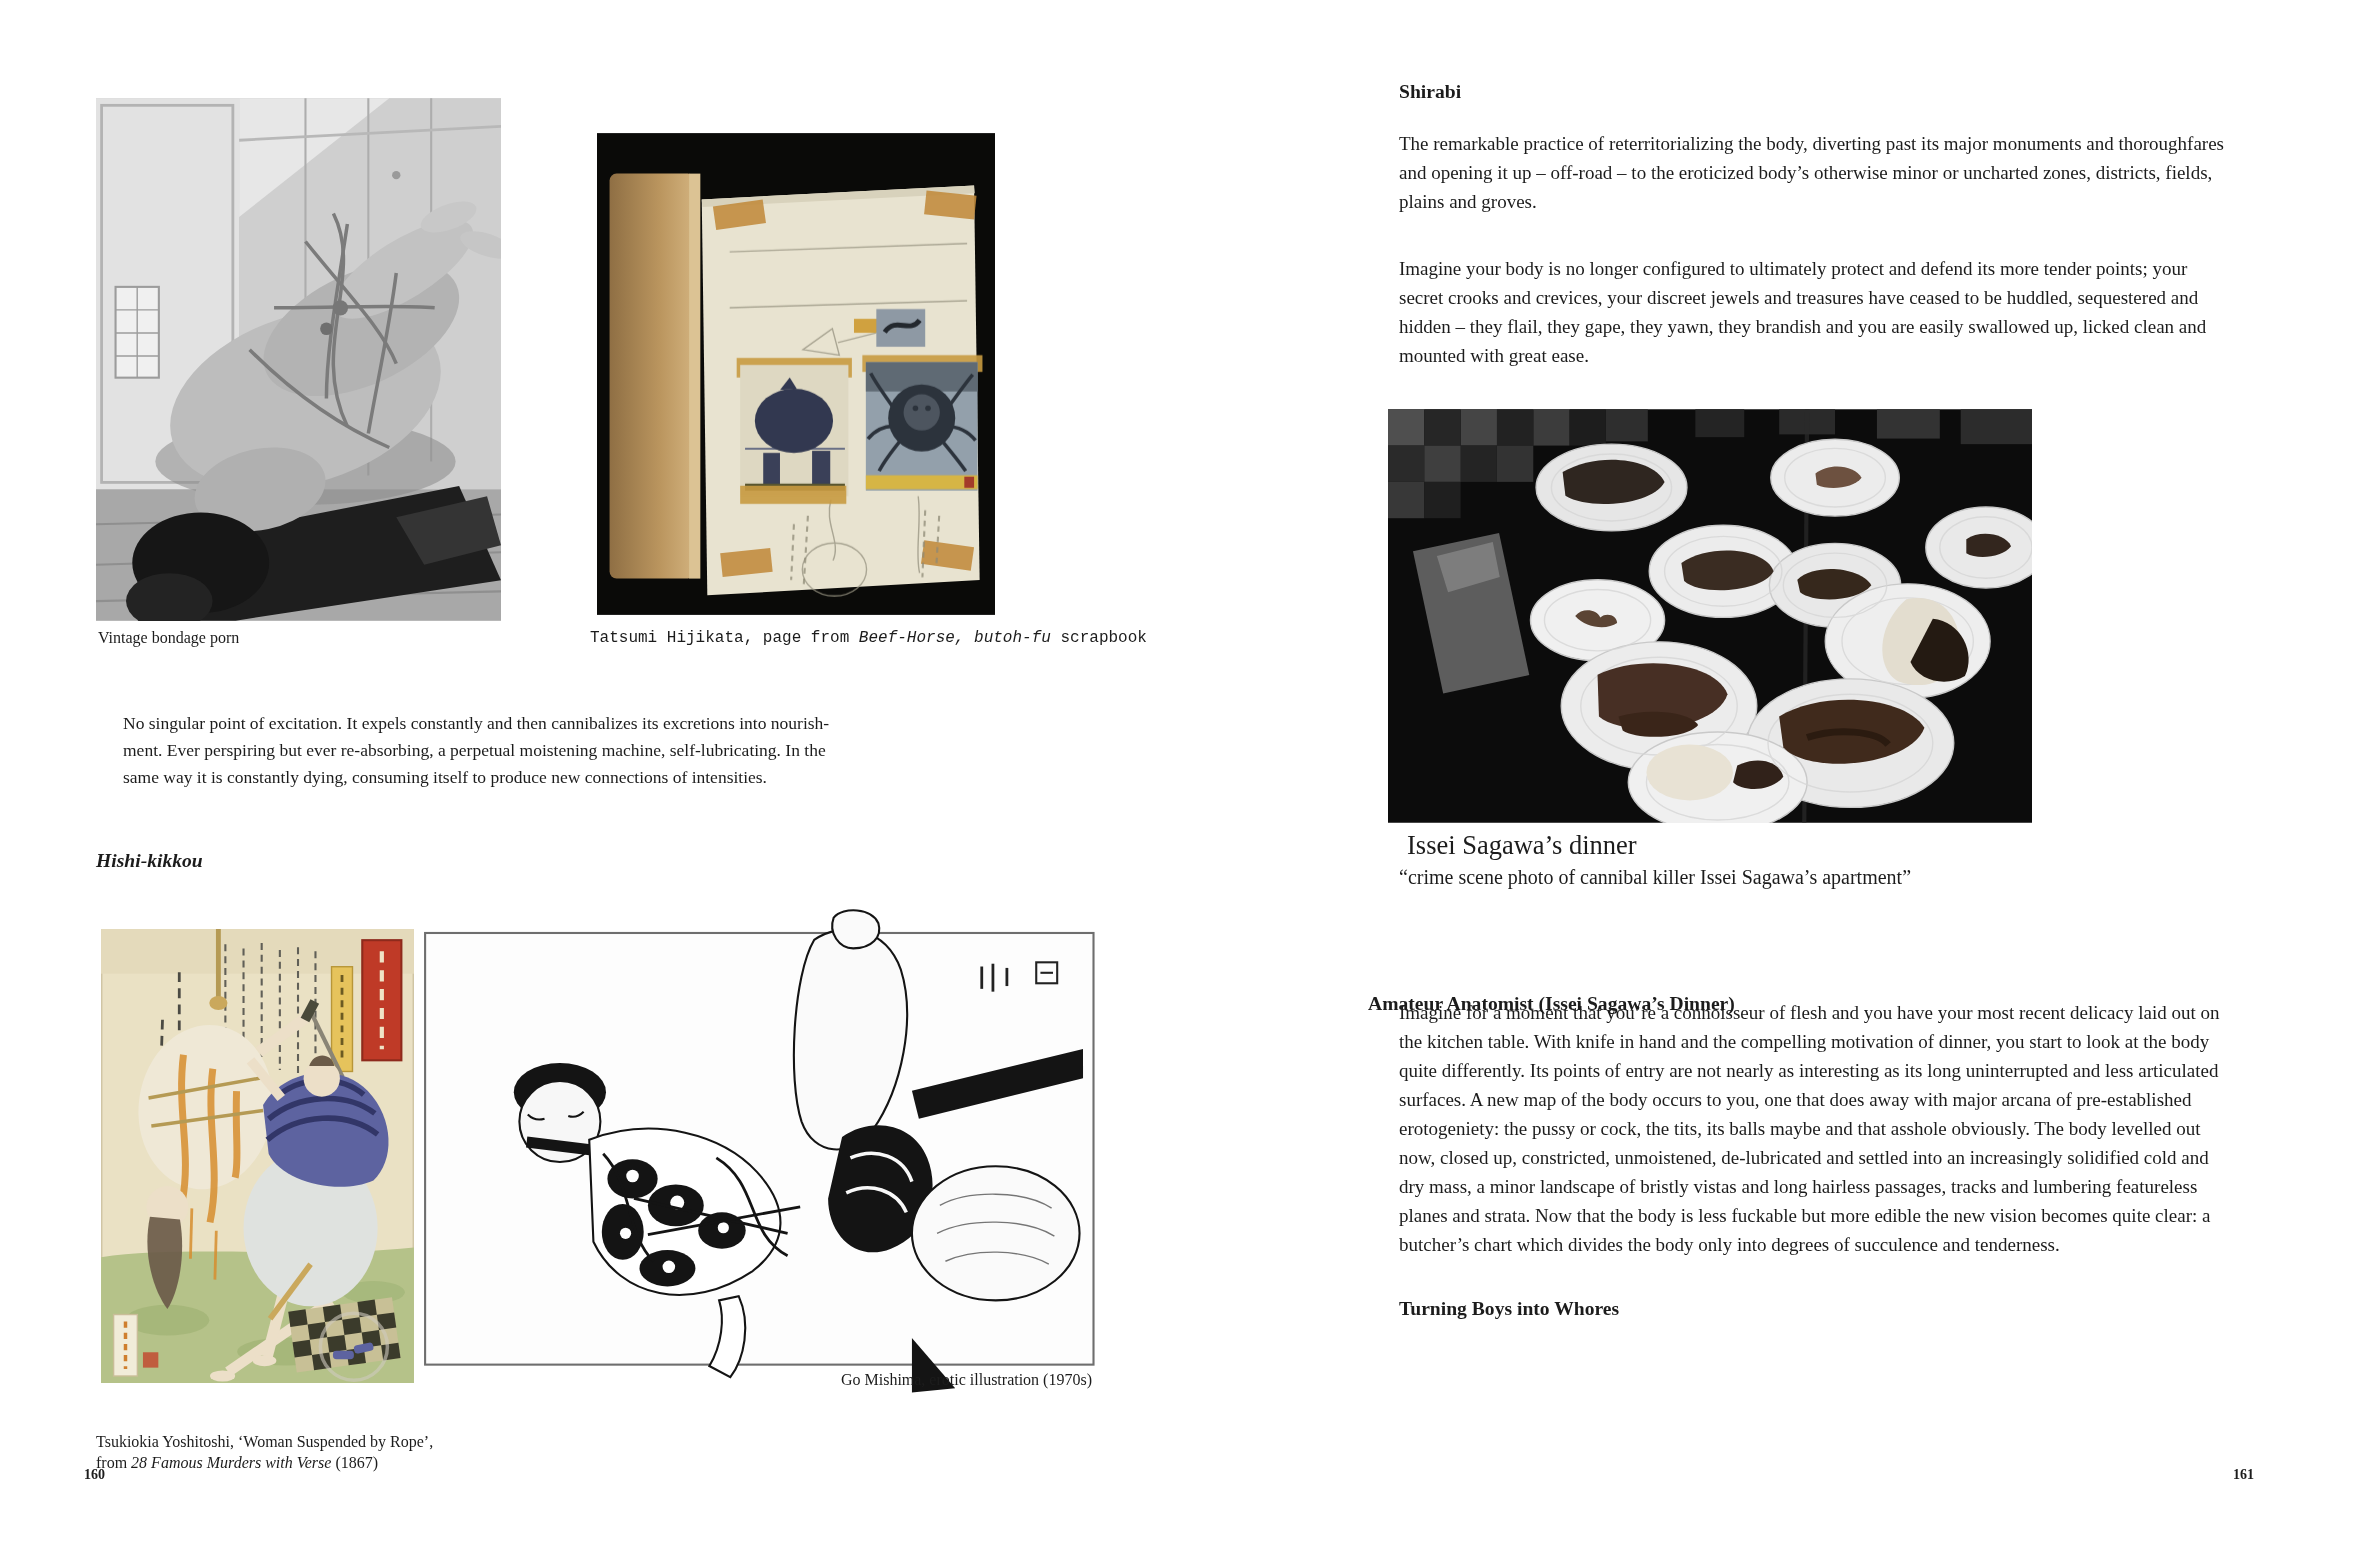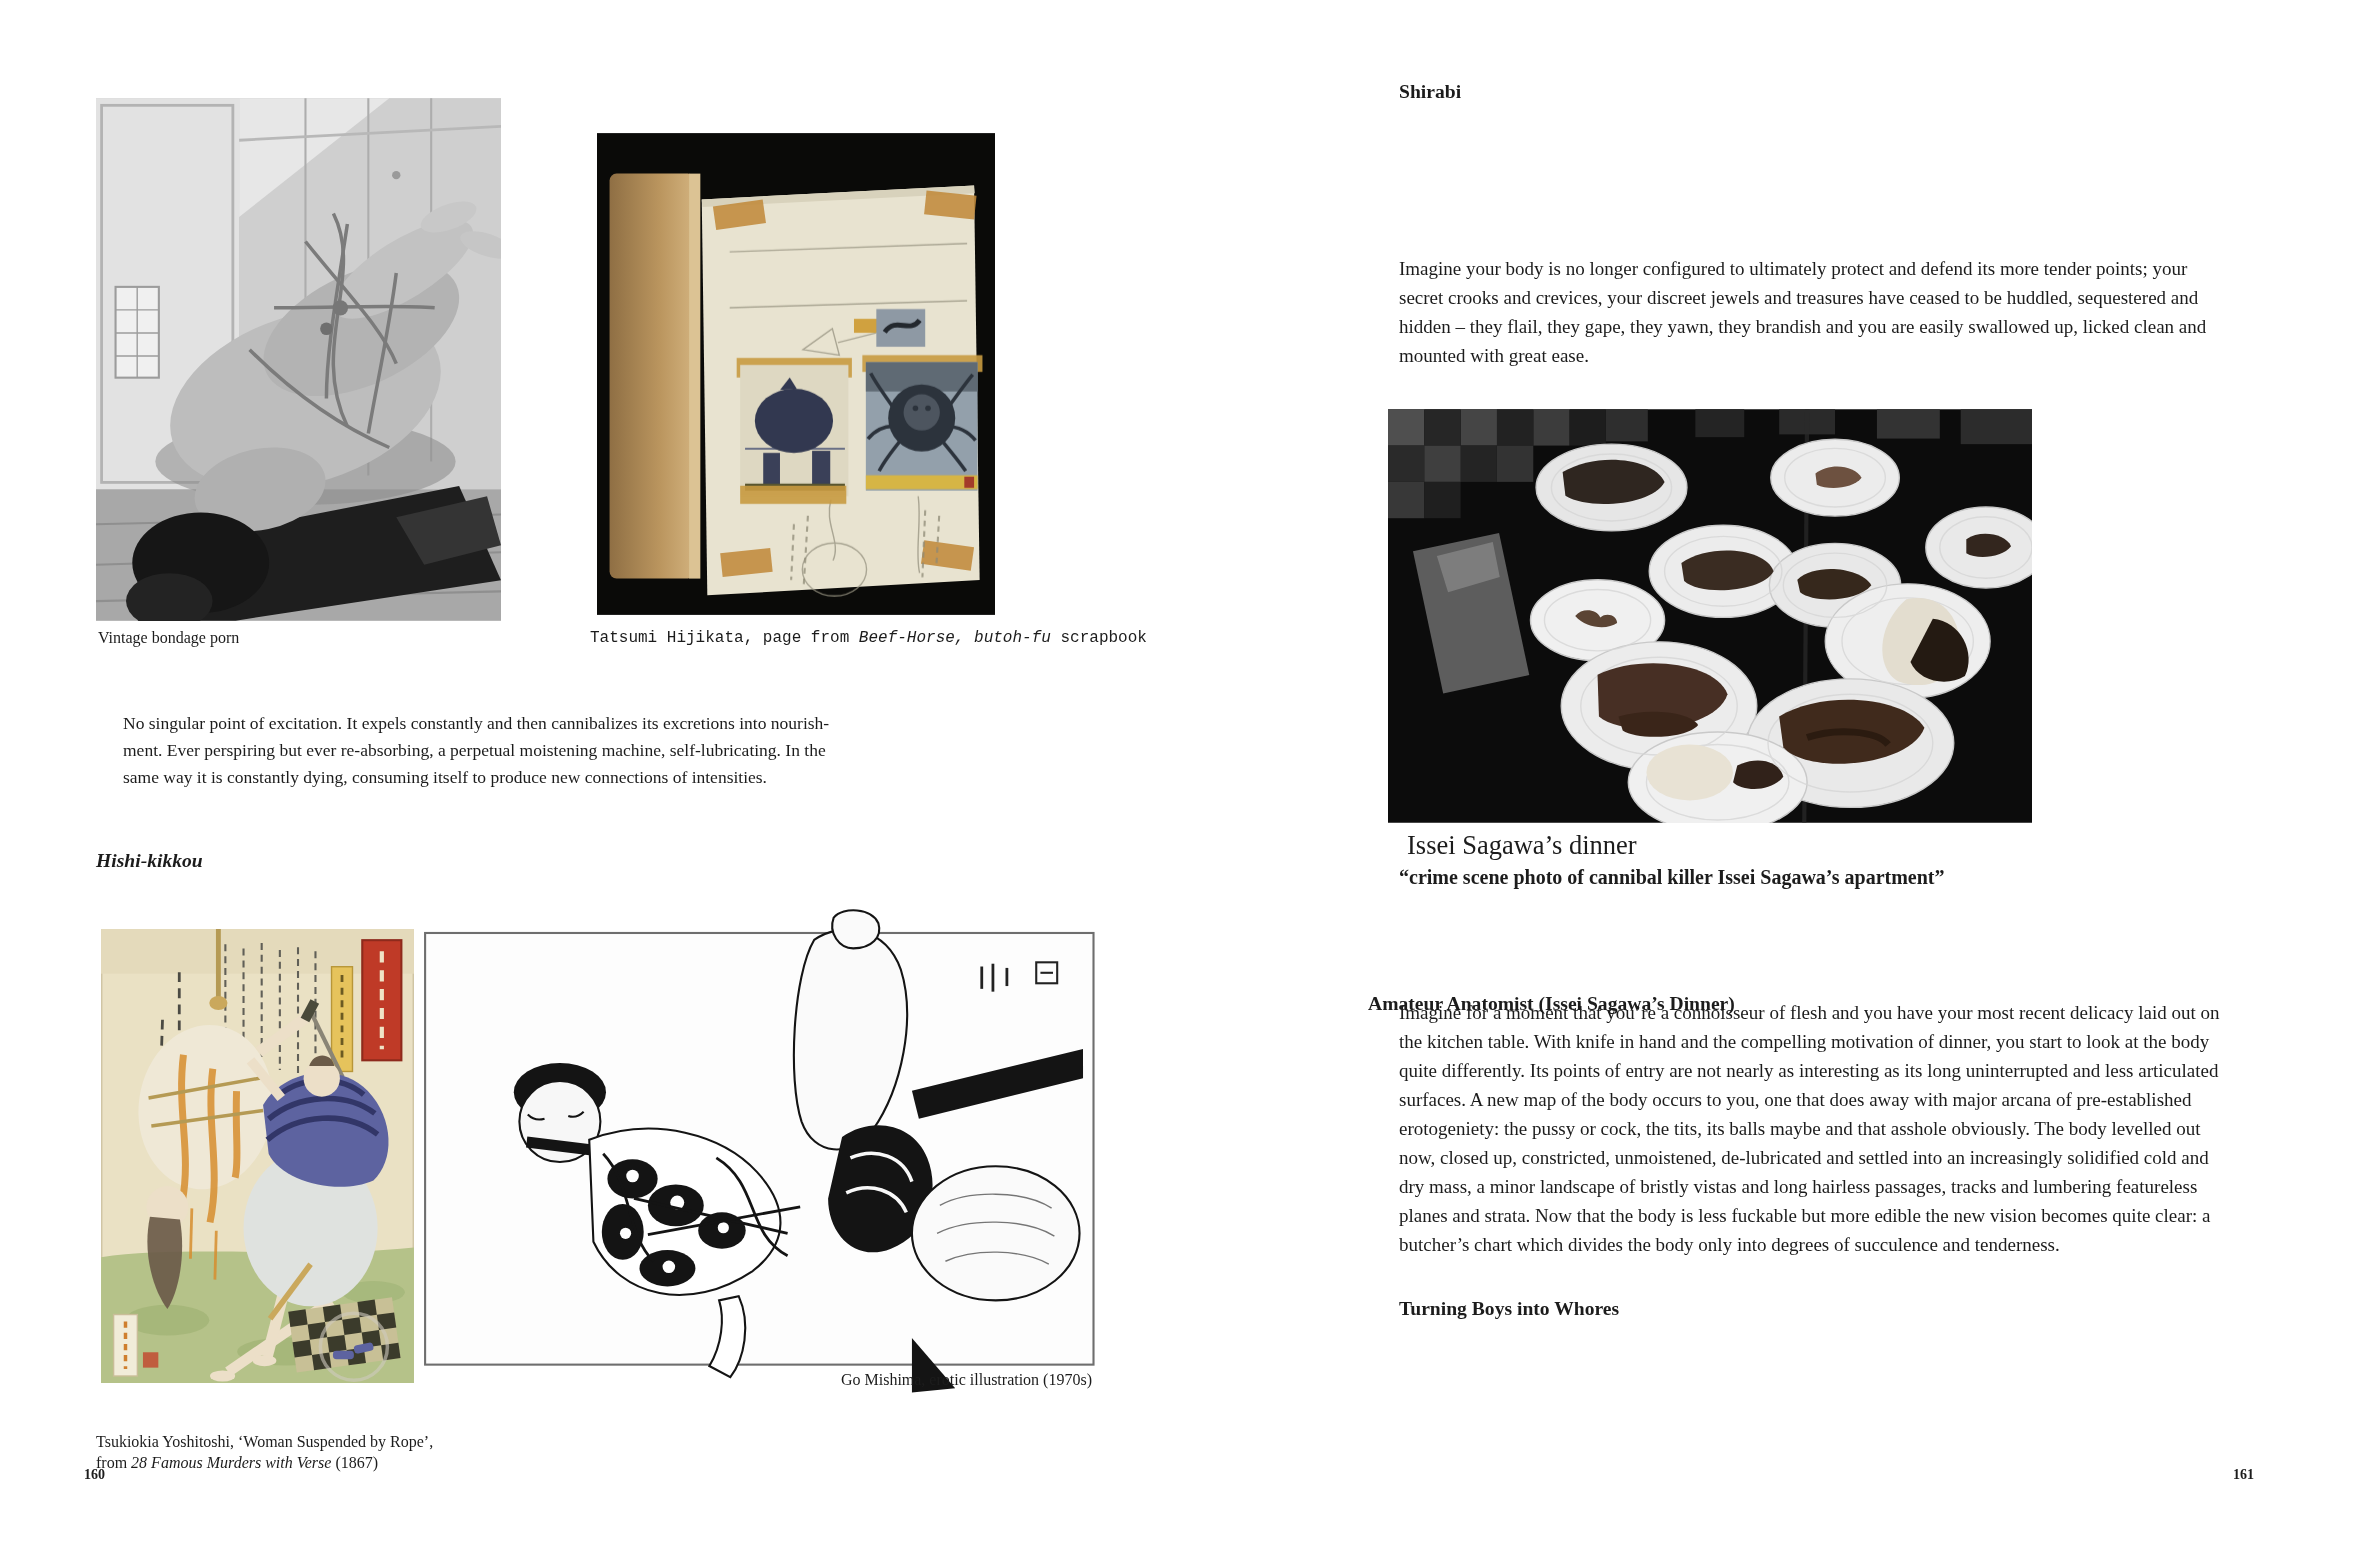--- a/index.html
+++ b/index.html
@@ -7,21 +7,21 @@
     position:relative;width:2366px;height:1568px;background:#ffffff;
     font-family:"Liberation Serif","DejaVu Serif",serif;color:#1c1c1c;overflow:hidden;
   }
   .abs{position:absolute;}
   .para{white-space:pre-line;}
   .body-r{font-size:19px;line-height:29px;}
   .body-l{font-size:17.5px;line-height:27px;}
   .head{font-size:19.6px;font-weight:bold;}
   .cap{font-size:16px;line-height:21px;}
   .cap-big{font-size:26.5px;}
-  .cap-bold{font-size:20px;font-weight:bold;}
+  .cap-bold{font-size:20px;font-weight:normal;}
   .pagenum{font-size:14px;font-weight:bold;}
   .ital{font-style:italic;}
   svg{display:block;}
 </style>
 </head>
 <body>
 
 <div class="spread">
 
   <svg class="abs" style="left:96px;top:98px;" width="405" height="523" viewBox="0 0 580 748" aria-hidden="true">
@@ -303,20 +303,23 @@
 
   <div class="abs cap" style="left:96px;top:1401px;margin-top:30px;">
     <div>Tsukiokia Yoshitoshi, ‘Woman Suspended by Rope’,</div>
     <div><span>from </span><span class="ital">28 Famous Murders with Verse</span><span> (1867)</span></div>
   </div>
 
   <div class="abs pagenum" style="left:84px;top:1467px;">160</div>
 
   <div class="abs head" style="left:1399px;top:81px;">Shirabi</div>
 
+  <div class="abs para body-r" style="left:1399px;top:129px;width:929px;">The remarkable practice of reterritorializing the body, diverting past its major monuments and thoroughfares
+and opening it up – off-road – to the eroticized body’s otherwise minor or uncharted zones, districts, fields,
+plains and groves.</div>
 
   <div class="abs para body-r" style="left:1399px;top:254px;width:929px;">Imagine your body is no longer configured to ultimately protect and defend its more tender points; your
 secret crooks and crevices, your discreet jewels and treasures have ceased to be huddled, sequestered and
 hidden – they flail, they gape, they yawn, they brandish and you are easily swallowed up, licked clean and
 mounted with great ease.</div>
 
   <svg class="abs" style="left:1388px;top:409px;" width="644" height="414" viewBox="0 0 922 592" aria-hidden="true">
     <rect width="922" height="592" fill="#0c0c0c"></rect>
     <g>
       <rect x="0" y="0" width="52" height="52" fill="#4f4f4f"></rect>

